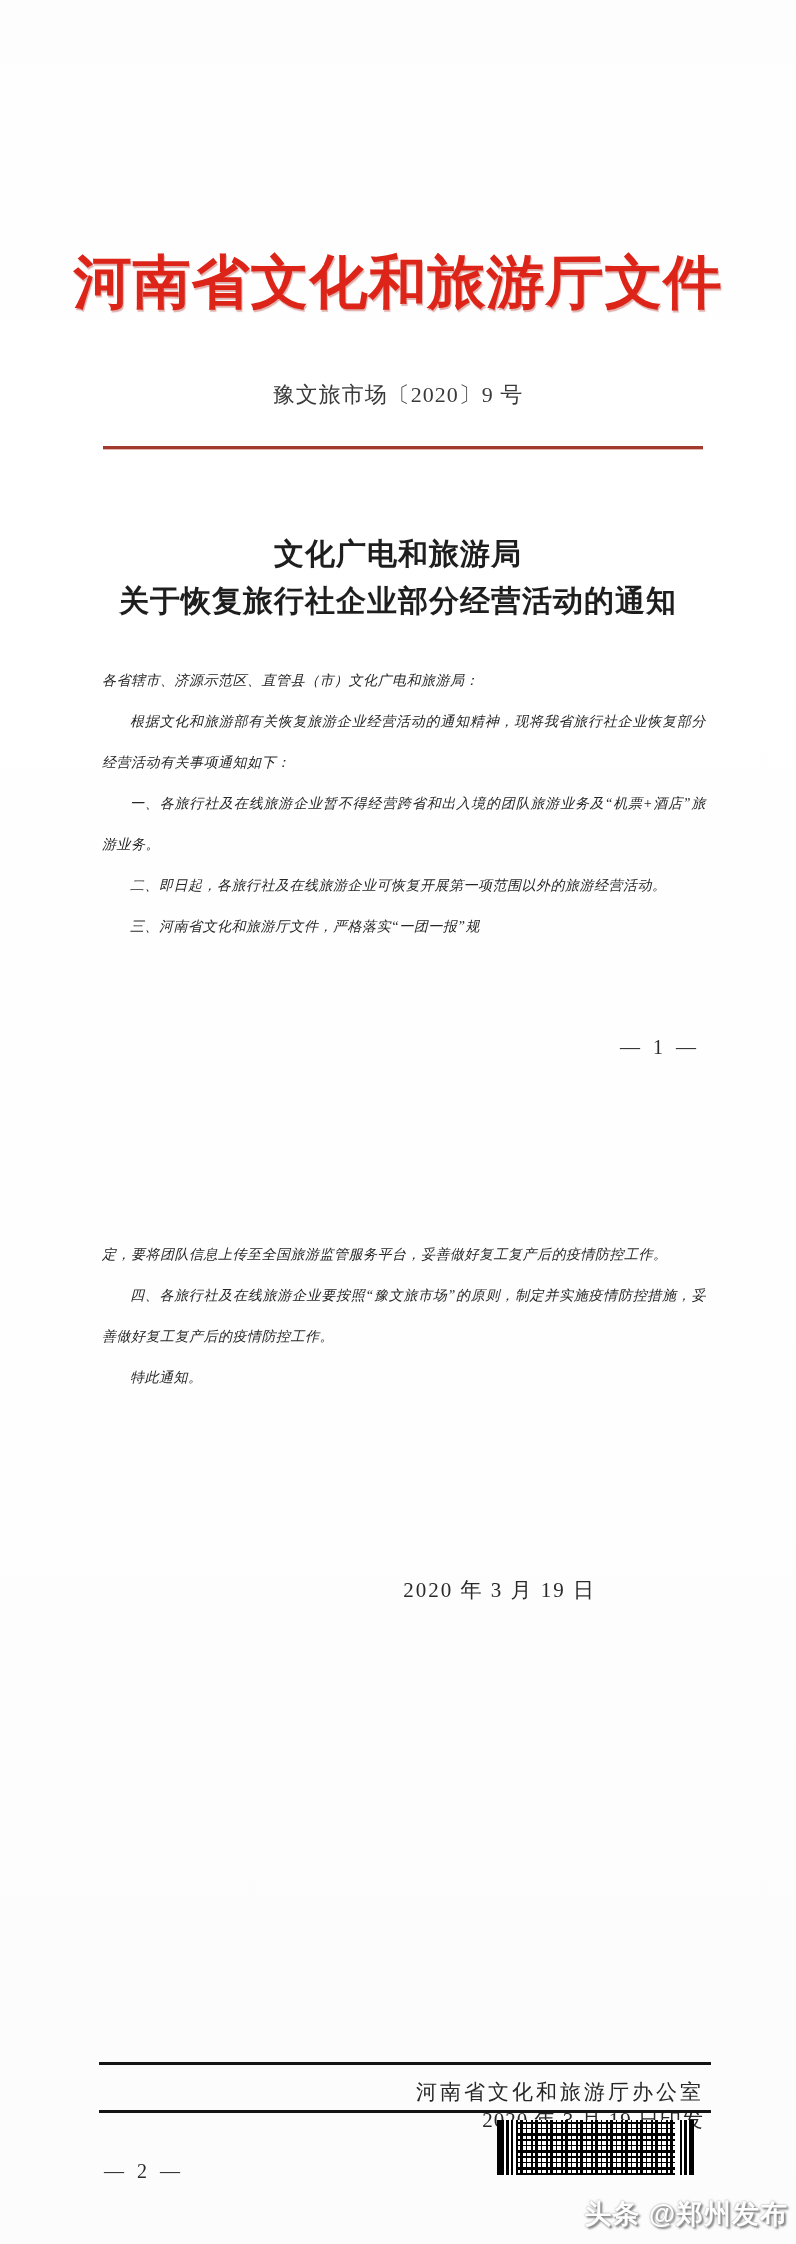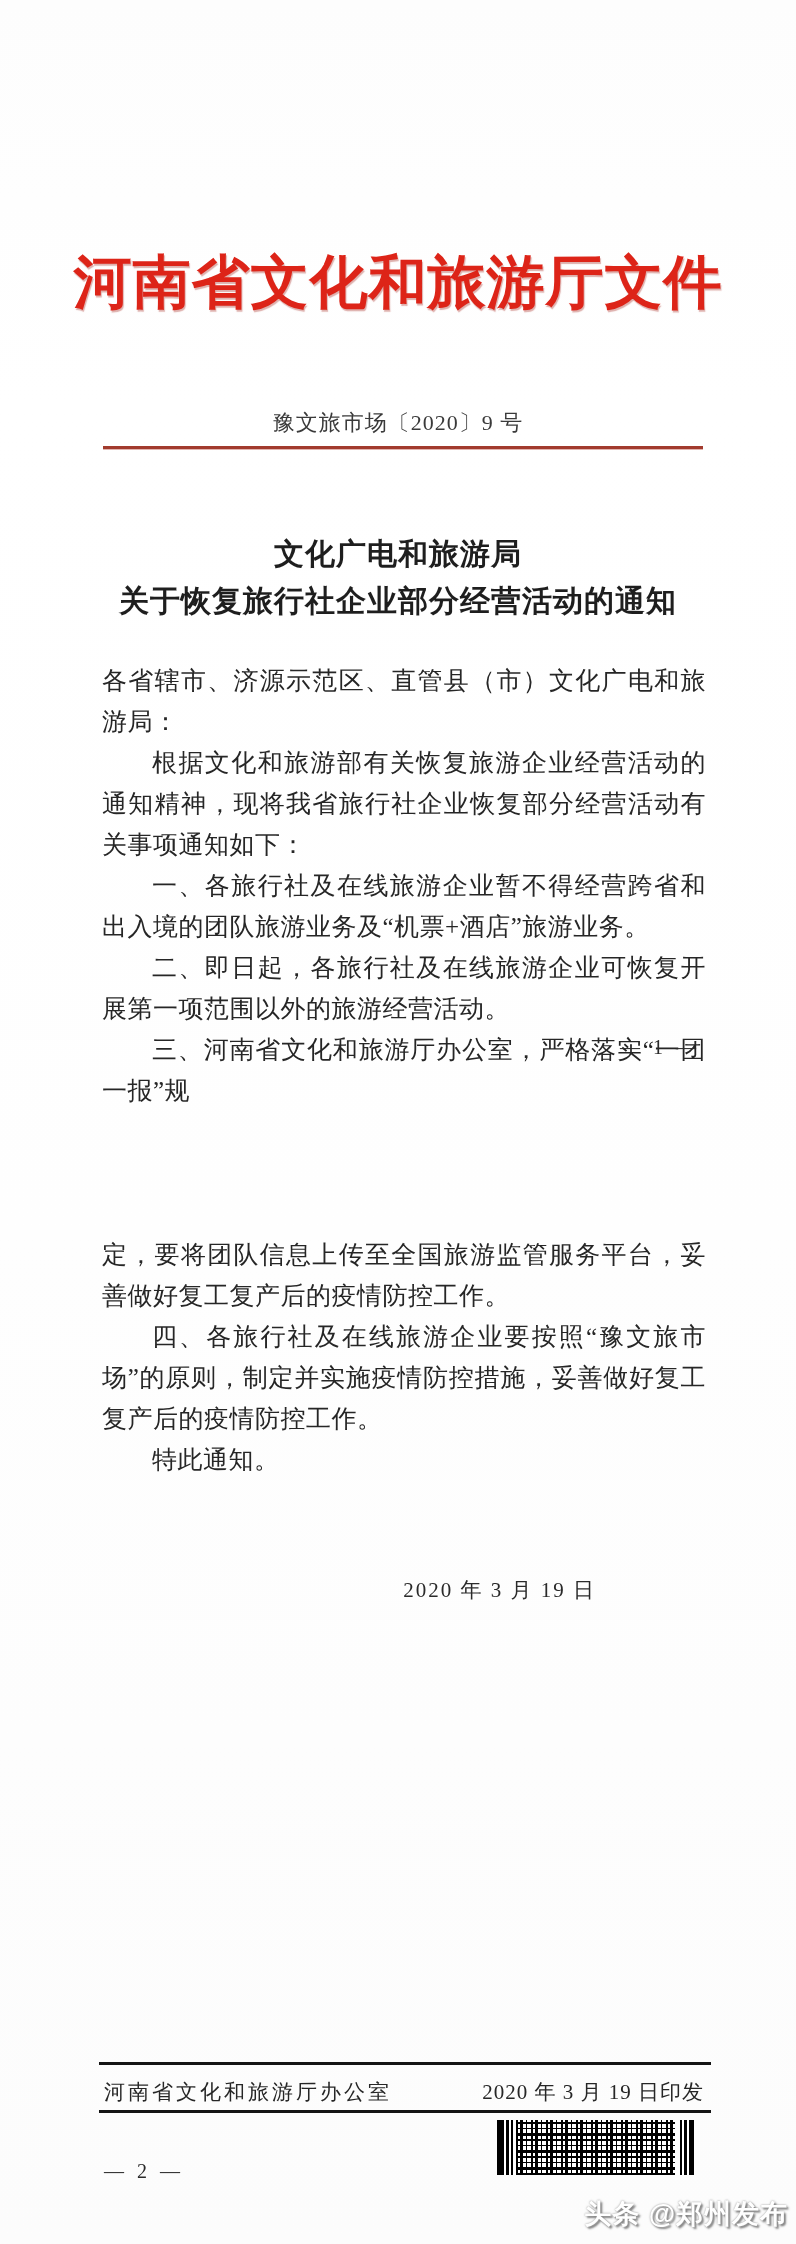--- a/index.html
+++ b/index.html
@@ -24,21 +24,21 @@
     font-weight: bold;
     letter-spacing: 1px;
     color: #dd2418;
     text-shadow: 1px 2px 1px rgba(160, 30, 20, 0.35);
     font-family: "Liberation Serif", "DejaVu Serif", serif;
   }
 
   
   .doc-number {
     position: absolute;
-    top: 408px; left: 0; width: 100%;
+    top: 380px; left: 0; width: 100%;
     text-align: center;
     font-size: 22px;
     letter-spacing: 1px;
     color: #3a3a3a;
   }
 
   
   .red-rule {
     position: absolute;
     top: 446px; left: 103px;
@@ -57,26 +57,27 @@
     line-height: 47px;
     color: #1e1e1e;
     letter-spacing: 1px;
   }
 
   
   .body-block {
     position: absolute;
     left: 102px;
     width: 604px;
-    font-size: 25px;
+    font-size: 14px;
     line-height: 41px;
     color: #262626;
     text-align: justify;
     text-align-last: left;
     letter-spacing: 0.5px;
+    font-style: italic;
   }
   .body-page1 { top: 660px; }
   .body-page2 { top: 1234px; }
   .para { margin: 0; }
   .indent { text-indent: 2em; }
 
   
   .pageno {
     position: absolute;
     font-size: 20px;
@@ -107,23 +108,24 @@
   }
   .footer-rule-top { top: 2062px; }
   .footer-rule-bottom { top: 2110px; }
 
   .footer-row {
     position: absolute;
     top: 2078px; left: 104px;
     width: 600px;
     display: flex;
     justify-content: space-between;
-    align-items: center;
+    align-items: flex-end;
     font-size: 21px;
     color: #262626;
+    flex-direction: column;
   }
   .footer-office { letter-spacing: 3px; }
   .footer-print-date { letter-spacing: 1px; }
 
   
   .barcode {
     position: absolute;
     top: 2120px; left: 497px;
     width: 197px; height: 55px;
     background-color: #fff;
@@ -174,21 +176,21 @@
   <div class="doc-title">
     <div>文化广电和旅游局</div>
     <div>关于恢复旅行社企业部分经营活动的通知</div>
   </div>
 
   <div class="body-block body-page1">
     <p class="para">各省辖市、济源示范区、直管县（市）文化广电和旅游局：</p>
     <p class="para indent">根据文化和旅游部有关恢复旅游企业经营活动的通知精神，现将我省旅行社企业恢复部分经营活动有关事项通知如下：</p>
     <p class="para indent">一、各旅行社及在线旅游企业暂不得经营跨省和出入境的团队旅游业务及“机票+酒店”旅游业务。</p>
     <p class="para indent">二、即日起，各旅行社及在线旅游企业可恢复开展第一项范围以外的旅游经营活动。</p>
-    <p class="para indent">三、河南省文化和旅游厅办公室，严格落实“一团一报”规</p>
+    <p class="para indent">三、河南省文化和旅游厅文件，严格落实“一团一报”规</p>
   </div>
 
   <div class="pageno pageno-1">— 1 —</div>
 
   <div class="body-block body-page2">
     <p class="para">定，要将团队信息上传至全国旅游监管服务平台，妥善做好复工复产后的疫情防控工作。</p>
     <p class="para indent">四、各旅行社及在线旅游企业要按照“豫文旅市场”的原则，制定并实施疫情防控措施，妥善做好复工复产后的疫情防控工作。</p>
     <p class="para indent">特此通知。</p>
   </div>
 

